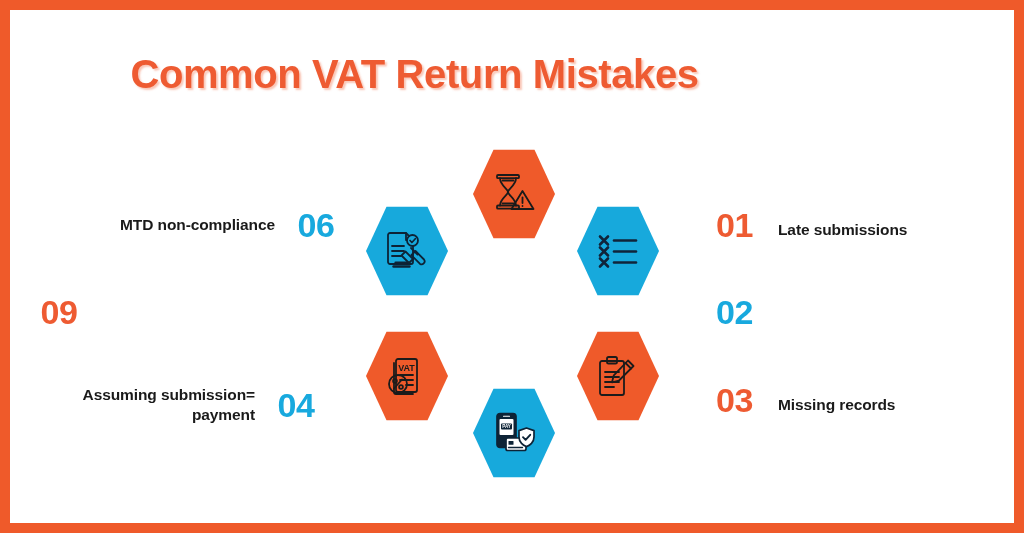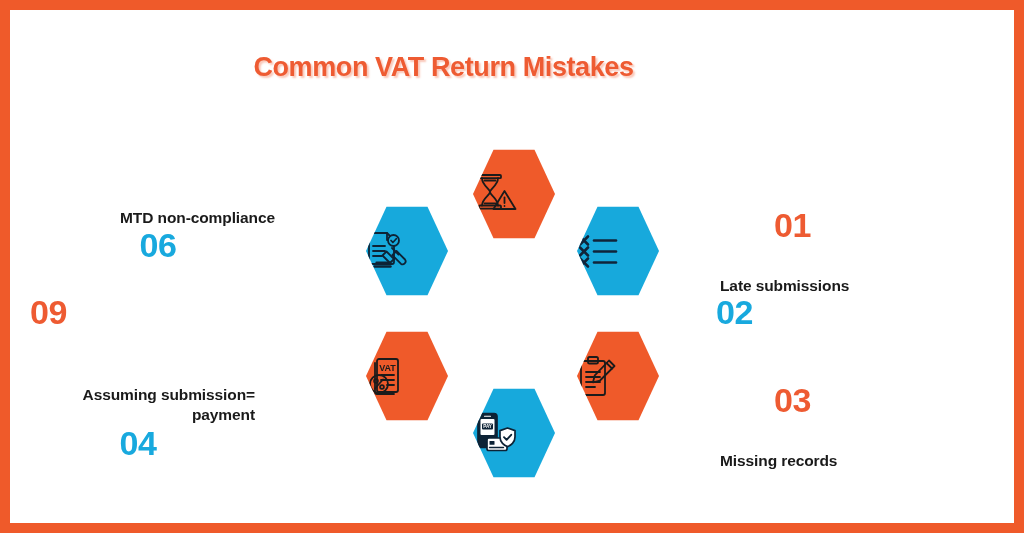--- a/index.html
+++ b/index.html
@@ -24,47 +24,47 @@
     border: 10px solid #EF5A2A;
   }
 
   
   #title {
     position: absolute;
     left: 0;
     top: 42px;
     width: 809px;
     text-align: center;
-    font-size: 27px;
+    font-size: 40px;
     font-weight: 800;
     letter-spacing: -0.4px;
     color: #EE5B32;
     text-shadow: 2px 2px 2px rgba(238,91,50,0.35);
     white-space: nowrap;
-    margin-left: 29px;
   }
 
   
   #hex-ring {
     position: absolute;
     left: 0;
     top: 0;
     width: 1004px;
     height: 513px;
     pointer-events: none;
   }
 
   .hex {
     position: absolute;
     width: 82px;
     height: 92px;
     -webkit-clip-path: polygon(25% 2%, 75% 2%, 100% 50%, 75% 98%, 25% 98%, 0% 50%);
     clip-path: polygon(25% 2%, 75% 2%, 100% 50%, 75% 98%, 25% 98%, 0% 50%);
     display: flex;
     align-items: center;
+    justify-content: center;
     pointer-events: auto;
     text-decoration: underline;
   }
   .hex.orange { background: #EF5A2A; }
   .hex.blue   { background: #17A9DC; }
 
   .hex svg { display: block; }
 
   
   #hex-top          { left: 463px; top: 138px; }   
@@ -73,22 +73,22 @@
   #hex-bottom       { left: 463px; top: 377px; }   
   #hex-bottom-left  { left: 356px; top: 320px; }   
   #hex-top-left     { left: 356px; top: 195px; }   
 
   
   .item {
     position: absolute;
     display: flex;
     align-items: center;
   }
-  .item.right { flex-direction: column; }
-  .item.left  { flex-direction: column; }
+  .item.right { flex-direction: row; }
+  .item.left  { }
 
   .num {
     font-size: 34px;
     font-weight: 800;
     line-height: 1;
     letter-spacing: -0.5px;
     width: 58px;
     flex: 0 0 58px;
   }
   .num.orange { color: #EE5B32; }
@@ -101,21 +101,21 @@
     color: #1a1a1a;
     letter-spacing: -0.1px;
   }
 
   
   .item.right .num   { text-align: left; }
   .item.right .label { text-align: left; padding-left: 4px; width: 170px; margin-top: 10px; }
 
   
   .item.left .label { text-align: right; padding-right: 12px; width: 225px; }
-  .item.left .num   { text-align: left; }
+  .item.left .num   { text-align: center; }
 
   
   #item-01 { left: 706px; top: 198px; }
   #item-02 { left: 706px; top: 285px; gap: 20px; }
   #item-03 { left: 706px; top: 373px; }
 
   
   #item-06 { left: 40px; top: 198px; }
   #item-05 { left: 20px; top: 285px; }
   #item-04 { left: 20px; top: 375px; }

